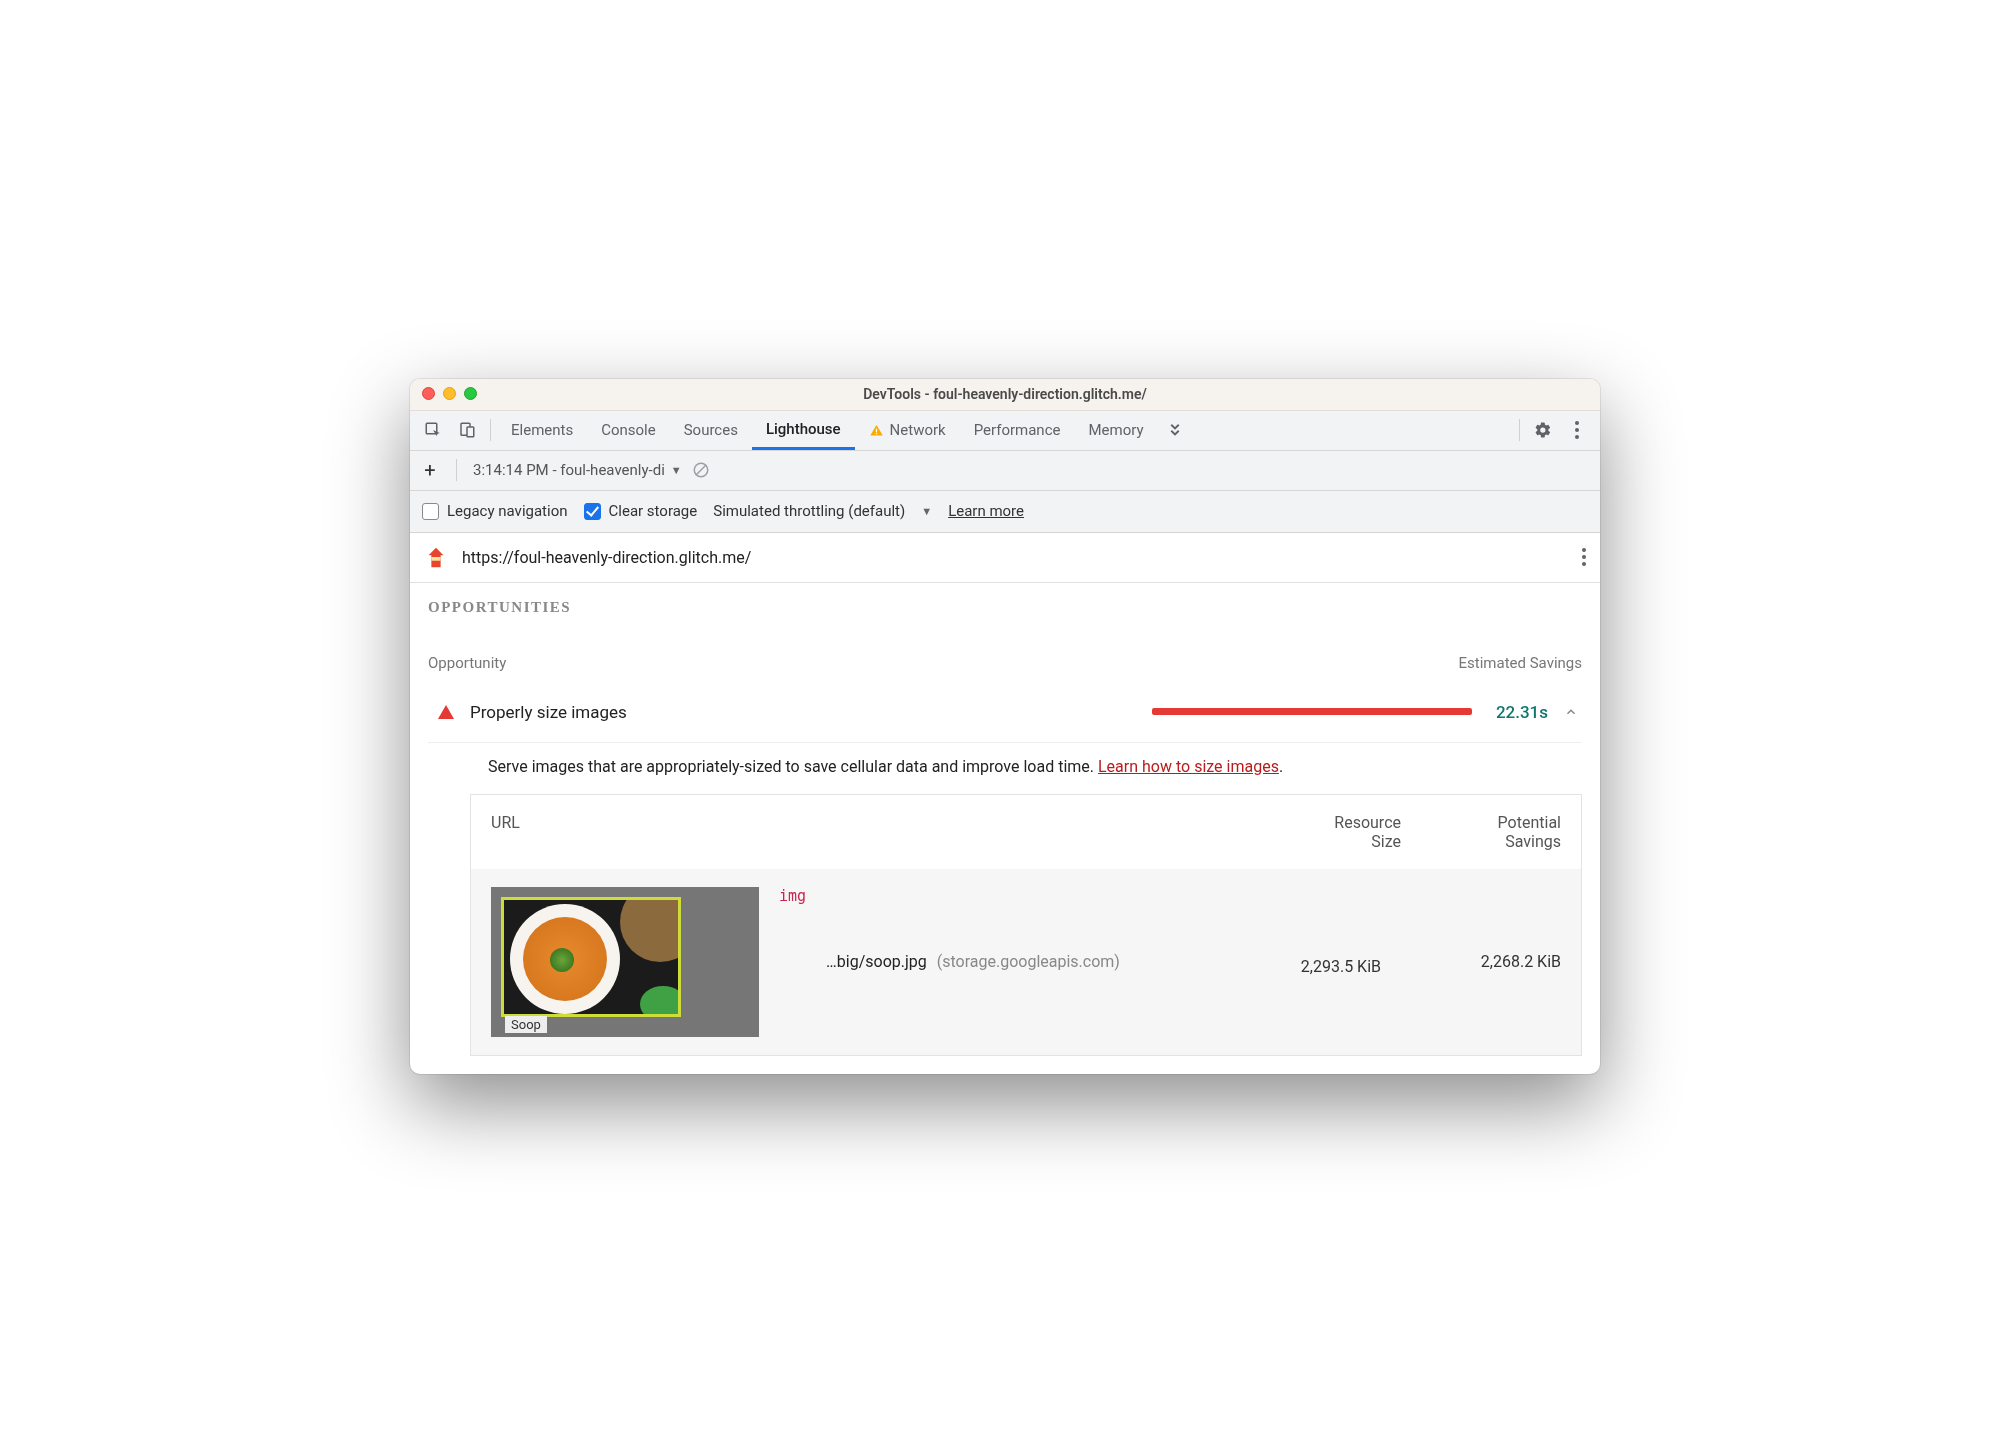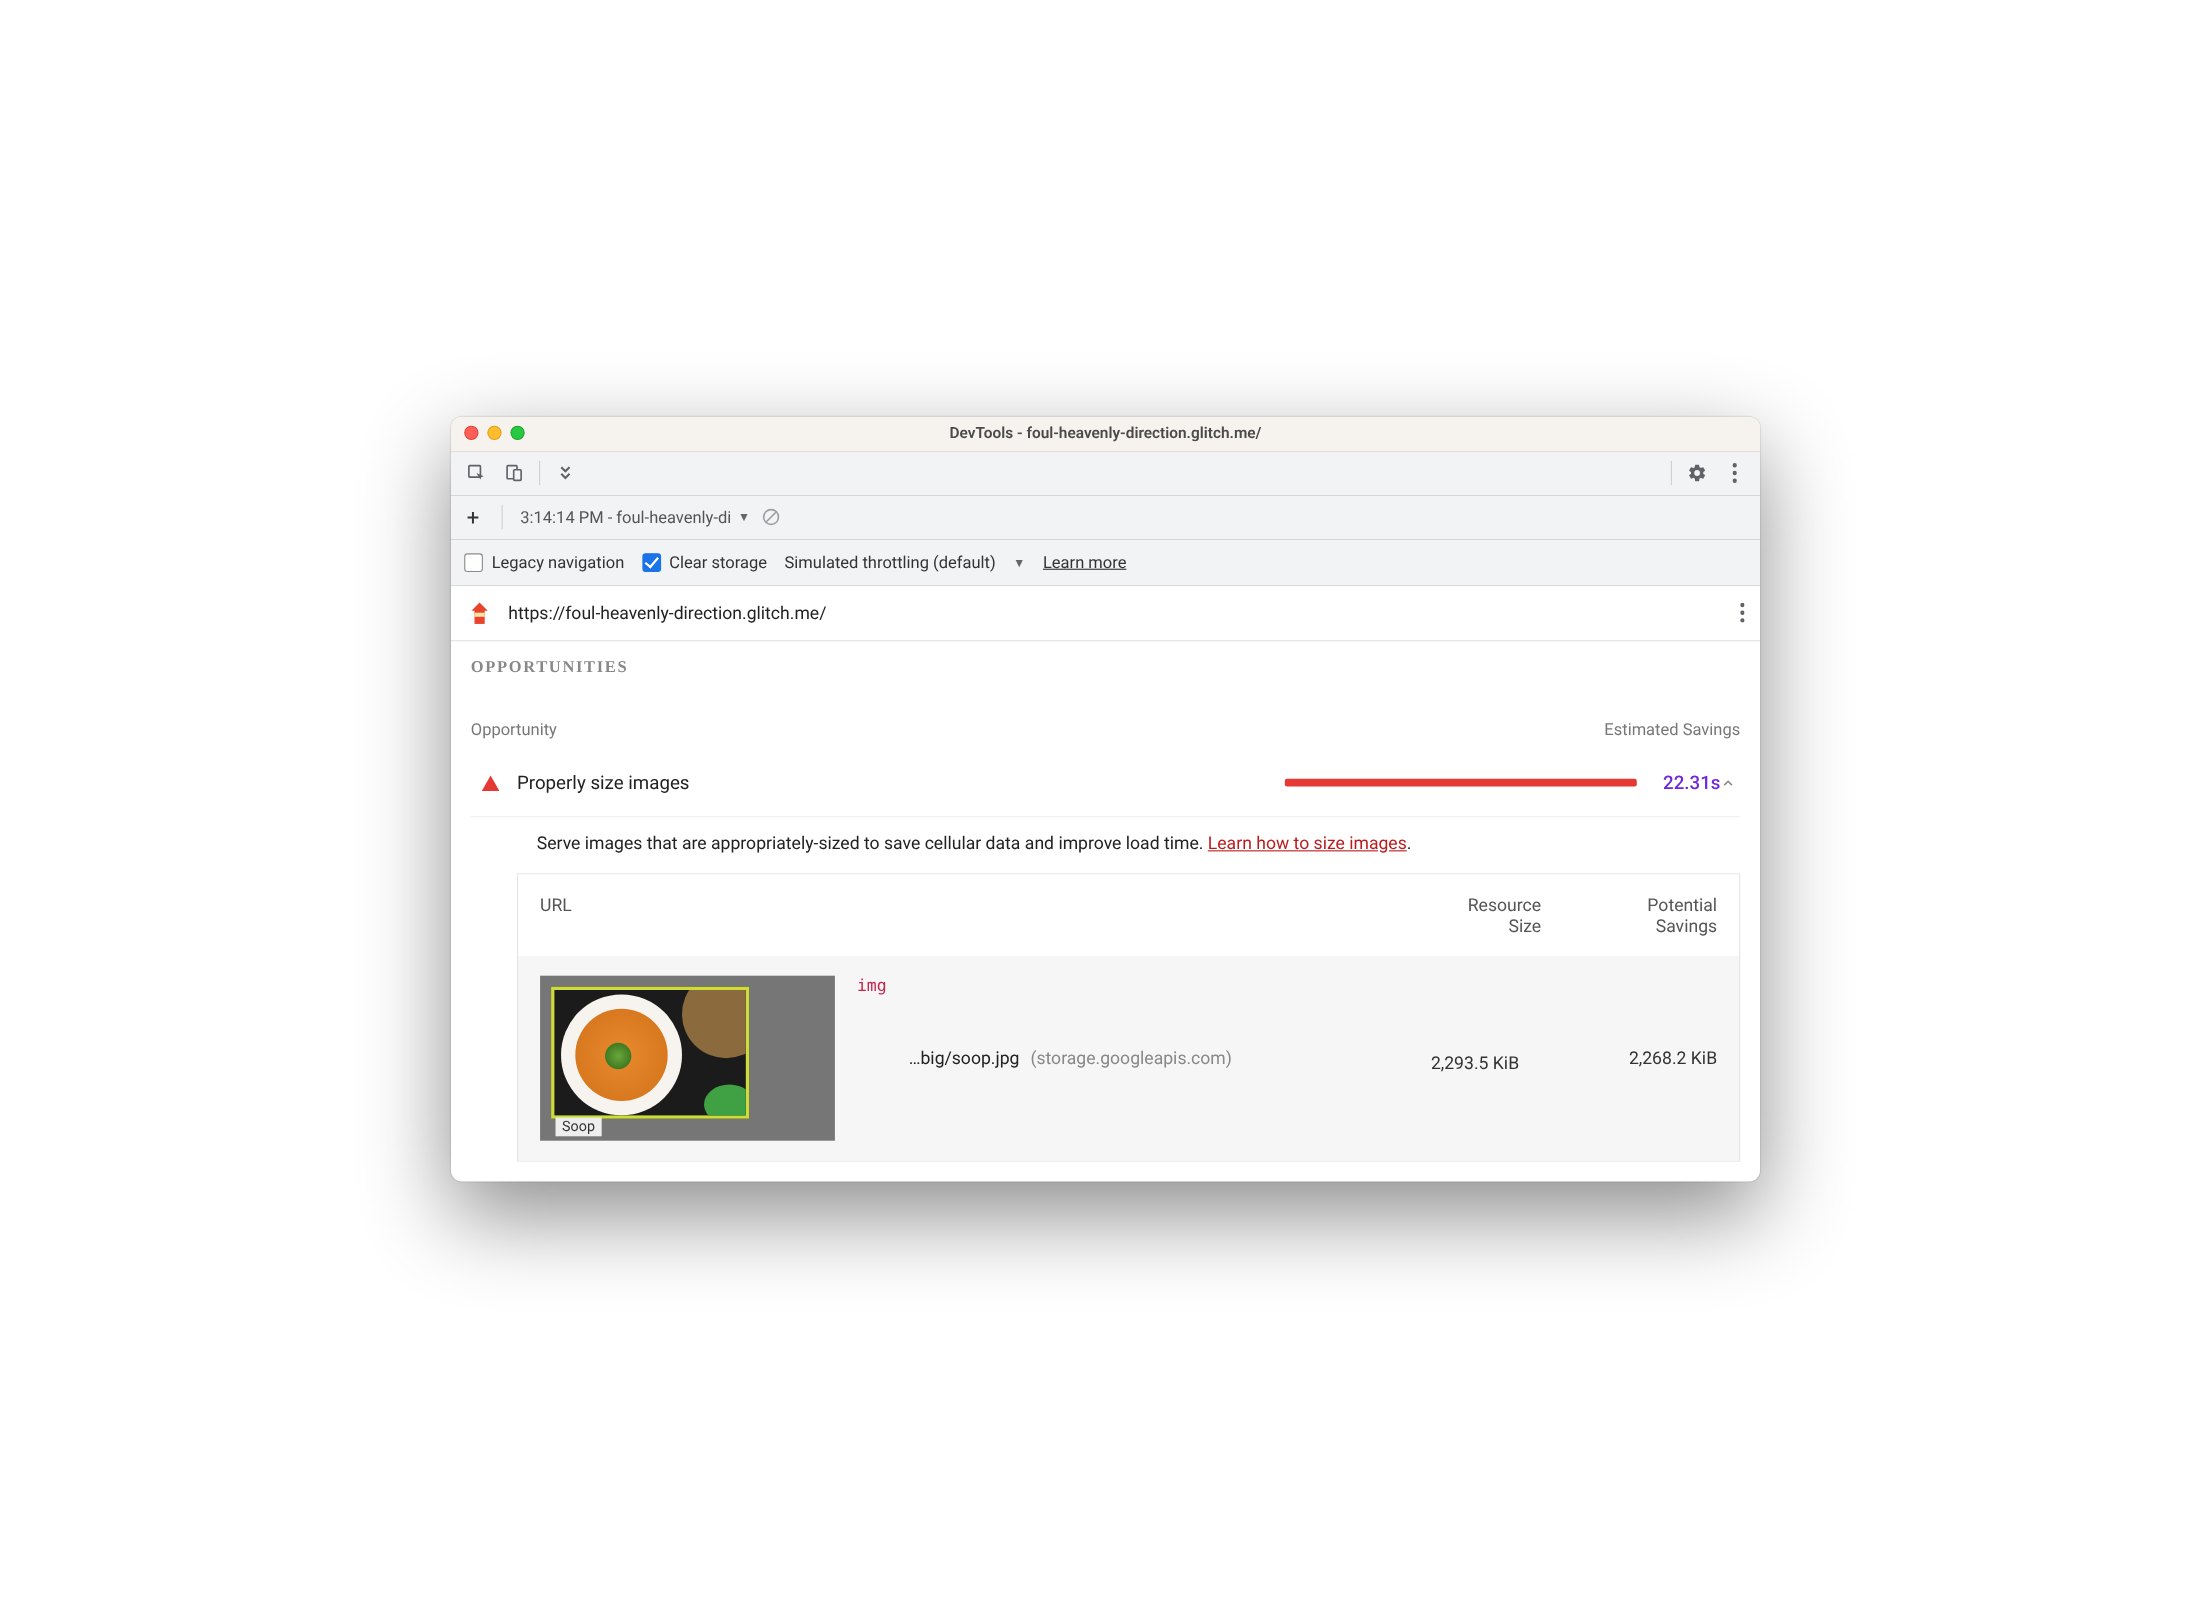--- a/index.html
+++ b/index.html
@@ -95,21 +95,21 @@
   .opp-head { display:flex; justify-content:space-between; color:#777; font-size:15px; margin-top: 38px;}
   .opp-row {
     display:flex; align-items:center; padding: 20px 4px 20px 10px;
     border-bottom:1px solid #eee; margin-top:10px;
     cursor:pointer;
   }
   .tri-red { width:0;height:0;border-left:8px solid transparent;border-right:8px solid transparent;border-bottom:14px solid #e53935; margin-right:16px;}
   .opp-row .label { font-size:17px; color:#222; }
   .opp-row .barwrap { flex:1; display:flex; justify-content:flex-end; align-items:center;}
   .redbar { width:320px; height:7px; background:#e53935; border-radius:2px; margin-right:24px;}
-  .savings { color:#6d28d9; font-weight:500; font-size:17px; margin-right:0;}
+  .savings { color:#0f766e; font-weight:500; font-size:17px; margin-right:16px;}
   .chev-up { color:#888;}
   .desc { padding: 14px 10px 18px 60px; font-size:16px; color:#222;}
   .desc a { color:#b91c1c; text-decoration: underline;}
   
   .tbl { margin: 0 18px 18px 60px; border:1px solid #e3e3e3;}
   .tbl-head { display:flex; background:#fff; padding: 18px 20px; color:#555; font-size:16px;}
   .col-url { flex: 1; text-align:left;}
   .col-sz { width:150px; text-align:right;}
   .col-sv { width:160px; text-align:right;}
   .tbl-row { display:flex; align-items:center; background:#f6f6f6; padding:18px 20px; gap: 20px;}
@@ -149,20 +149,38 @@
           <path d="M12 12 l9 4 -3 1 -1 3 z" fill="#5f6368" stroke="none"></path>
         </svg>
     </div>
     <div class="tool-icon">
       <svg width="18" height="18" viewBox="0 0 24 24" fill="none" stroke="#5f6368" stroke-width="2">
           <rect x="4" y="3" width="12" height="16" rx="1"></rect>
           <rect x="12" y="8" width="9" height="13" rx="1" fill="#f1f3f4"></rect>
         </svg>
     </div>
     <div class="divider-v"></div>
+    <div class="tabs">
+      <div class="tab">Elements</div>
+      <div class="tab">Console</div>
+      <div class="tab">Sources</div>
+      <div class="tab active">Lighthouse</div>
+      <div class="tab">
+        <span class="warn">
+          <svg width="15" height="15" viewBox="0 0 24 24">
+              <path d="M12 3 L22 20 H2 Z" fill="#f9ab00"></path>
+              <rect x="11" y="9" width="2" height="6" fill="#fff"></rect>
+              <rect x="11" y="16" width="2" height="2" fill="#fff"></rect>
+            </svg>
+        </span>
+        <span>Network</span>
+      </div>
+      <div class="tab">Performance</div>
+      <div class="tab">Memory</div>
+    </div>
     <div class="tool-icon" style="font-size:18px;">
       <svg width="18" height="18" viewBox="0 0 24 24" fill="none" stroke="#5f6368" stroke-width="2.5">
           <path d="M7 5l5 5 5-5"></path>
           <path d="M7 13l5 5 5-5"></path>
         </svg>
     </div>
     <div class="spacer"></div>
     <div class="divider-v"></div>
     <div class="tool-icon">
       <svg width="18" height="18" viewBox="0 0 24 24" fill="#5f6368">

